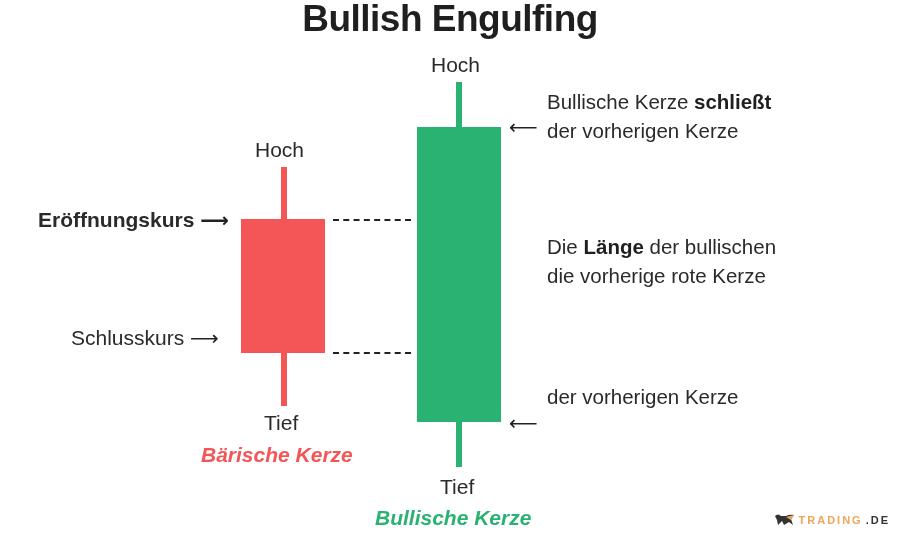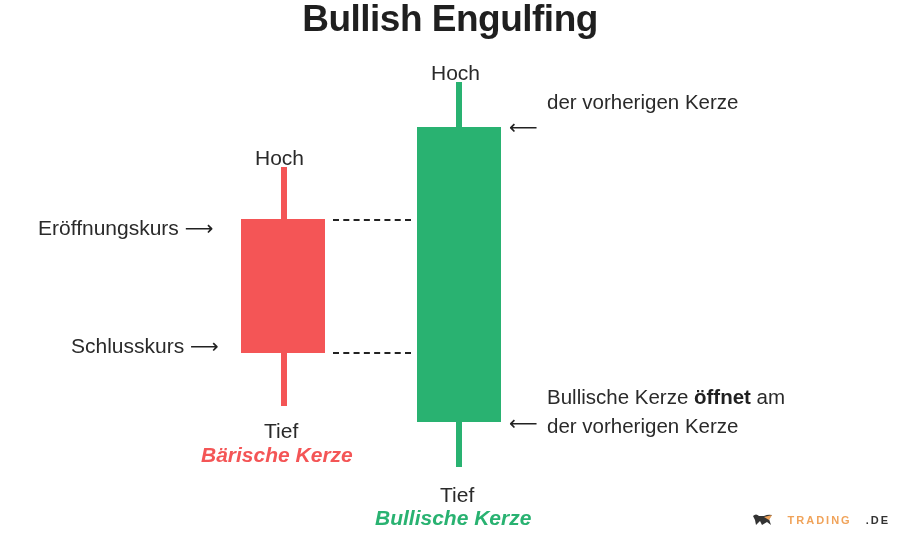--- a/index.html
+++ b/index.html
@@ -1,46 +1,46 @@
 <!DOCTYPE html>
 <html><head>
   <meta charset="utf-8">
   <style>
     html, body { margin: 0; padding: 0; background: #ffffff; }
     body { width: 900px; height: 533px; position: relative; overflow: hidden;
            font-family: "Liberation Sans", "DejaVu Sans", sans-serif; color: #222222; }
     .abs { position: absolute; }
     .title { left: 0; width: 900px; top: -2px; text-align: center; font-size: 37px;
              font-weight: 700; letter-spacing: -0.5px; color: #1f1f1f; }
-    .lbl { font-size: 21px; color: #2a2a2a; white-space: nowrap; margin-top: 8px; }
+    .lbl { font-size: 21px; color: #2a2a2a; white-space: nowrap; }
     .wick, .body { position: absolute; }
     .red { background: #f45556; }
     .green { background: #29b271; }
     .dash { position: absolute; height: 0; border-top: 2px dashed #222; width: 78px; }
     .desc { font-size: 20.5px; line-height: 29px; color: #2a2a2a; white-space: nowrap; }
     .desc b { font-weight: 700; color: #1f1f1f; }
     .caption { font-size: 21px; font-weight: 700; font-style: italic; white-space: nowrap; }
     .arrow { font-size: 20px; color: #222; }
     .logo { right: 10px; bottom: 6px; font-size: 11px; font-weight: 700; letter-spacing: 2px;
-            color: #f0a35a; display: flex; align-items: center; gap: 14px; }
+            color: #f0a35a; display: flex; align-items: center; gap: 3px; }
     .logo .de { color: #333; }
   </style>
 </head>
 <body>
 
 <div class="abs title">Bullish Engulfing</div>
 
 <div>
   <div class="abs lbl" style="left:255px; top:138px;">Hoch</div>
   <div class="wick red" style="left:281px; top:167px; width:6px; height:239px;"></div>
   <div class="body red" style="left:241px; top:219px; width:84px; height:134px;"></div>
   <div class="abs lbl" style="left:264px; top:411px;">Tief</div>
   <div class="abs caption" style="left:201px; top:443px; color:#f45556;">Bärische Kerze</div>
 
-  <div class="abs lbl" style="left:38px; top:208px;">
+  <div class="abs lbl" style="left:38px; top:208px;font-weight:bold;">
     <span>Eröffnungskurs</span>
     <span class="arrow">⟶</span>
   </div>
   <div class="abs lbl" style="left:71px; top:326px;">
     <span>Schlusskurs</span>
     <span class="arrow">⟶</span>
   </div>
 </div>
 
 <div class="dash" style="left:333px; top:219px;"></div>
@@ -51,28 +51,30 @@
   <div class="wick green" style="left:456px; top:82px; width:6px; height:385px;"></div>
   <div class="body green" style="left:417px; top:127px; width:84px; height:295px;"></div>
   <div class="abs lbl" style="left:440px; top:475px;">Tief</div>
   <div class="abs caption" style="left:375px; top:506px; color:#29b271;">Bullische Kerze</div>
 </div>
 
 <div class="abs arrow" style="left:509px; top:115px;">⟵</div>
 <div class="abs arrow" style="left:509px; top:411px;">⟵</div>
 
 <div class="abs desc" style="left:547px; top:87px;">
+  <div><span>Bullische Kerze </span><b>schließt</b></div>
   <div><span>der vorherigen Kerze</span></div>
 </div>
 
 <div class="abs desc" style="left:547px; top:232px;">
+  <div><span>Die </span><b>Länge</b><span> der bullischen</span></div>
+  <div><span>die vorherige rote Kerze</span></div>
 </div>
 
 <div class="abs desc" style="left:547px; top:382px;">
-  <div><span>Bullische Kerze </span><b>öffnet</b><span> am</span></div>
   <div><span>der vorherigen Kerze</span></div>
 </div>
 
 <div class="abs logo">
   <svg width="22" height="14" viewBox="0 0 22 14">
     <path d="M1 3 Q4 0 7 3 L12 3 Q16 1 20 2 L17 6 L19 12 L15 9 L10 12 L8 8 L4 12 L3 7 Z" fill="#333"></path>
     <path d="M12 4 L20 2 L17 7 Z" fill="#f0a35a"></path>
   </svg>
   <span>TRADING</span>
     <span class="de">.DE</span>

